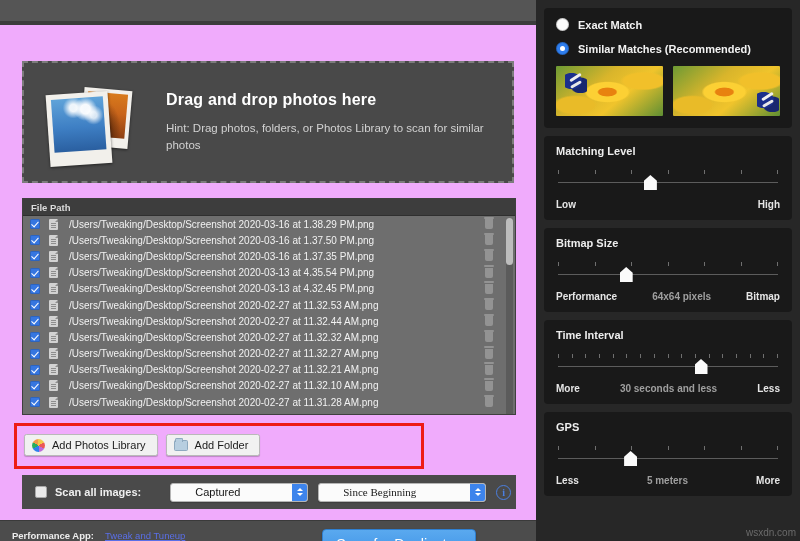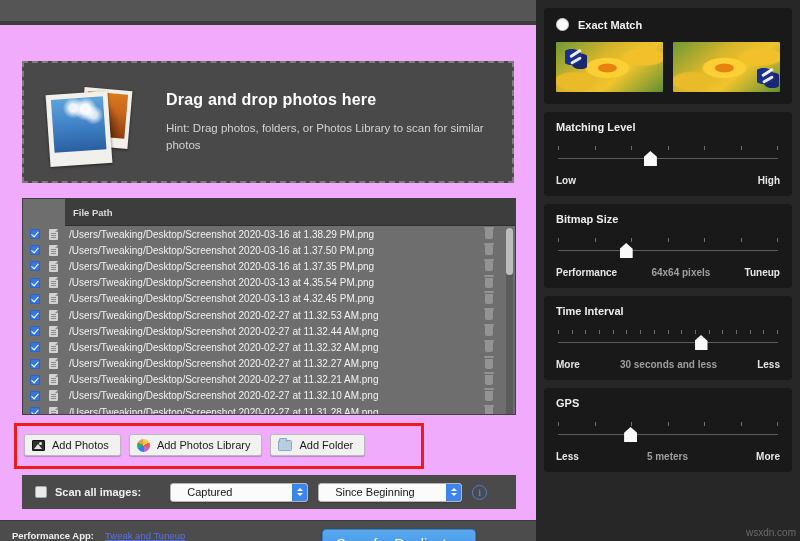--- a/index.html
+++ b/index.html
@@ -89,25 +89,24 @@
     max-width: 320px;
   }
 
   
   #filelist {
     position: absolute; left: 22px; top: 173px; width: 494px; height: 217px;
     background: #6e6e6e; border: 1px solid #3f3f3f;
     display: flex; flex-direction: column;
   }
   #filelist-header {
-    height: 27px; background: #3d3d3d; color: #dcdcdc;
+    height: 17px; background: #3d3d3d; color: #dcdcdc;
     font-size: 9.5px; font-weight: bold; padding-left: 8px;
     display: flex; align-items: center; flex: 0 0 auto;
     border-bottom: 1px solid #2f2f2f;
-    margin-left: 42px;
   }
   #filelist-body { flex: 1; position: relative; overflow: hidden; }
   .row {
     height: 16.2px; display: flex; align-items: center;
     padding-left: 7px; padding-right: 22px;
   }
   .cb {
     width: 10px; height: 10px; flex: 0 0 auto;
     background: #3676e0; border-radius: 1.5px;
     position: relative; box-shadow: inset 0 0 0 1px rgba(0,0,0,.15);
@@ -216,37 +215,37 @@
     width: 12px; height: 12px; background: #e9e9e9;
     border: 1px solid #a8a8a8; border-radius: 2px; flex: 0 0 auto;
   }
   #scanall-label {
     font-size: 11px; font-weight: bold; color: #f0f0f0;
     margin-left: 8px; white-space: nowrap;
   }
   .sel {
     height: 19px; background: #fbfbfb; border: 1px solid #b5b5b5;
     border-radius: 3px; display: flex; align-items: center;
-    font-size: 11px; color: #161616; padding-left: 16px;
+    font-size: 11px; color: #161616; padding-left: 24px;
     position: relative; box-shadow: 0 1px 1px rgba(0,0,0,.18);
   }
   .sel .arrows {
     position: absolute; right: 0; top: 0; bottom: 0; width: 15px;
     background: #3d84ec; border-radius: 0 2px 2px 0;
     display: flex; flex-direction: column;
     align-items: center; justify-content: center; gap: 2px;
   }
   .sel .arrows i {
     display: block; width: 0; height: 0;
     border-left: 3px solid transparent; border-right: 3px solid transparent;
   }
   .sel .arrows i.up   { border-bottom: 3.5px solid #fff; }
   .sel .arrows i.down { border-top: 3.5px solid #fff; }
   #sel-captured { width: 138px; margin-left: 29px; }
-  #sel-since    { width: 144px; margin-left: 10px; }
+  #sel-since    { width: 168px; margin-left: 10px; font-family: Liberation Serif, serif; }
   #info-icon {
     width: 15px; height: 15px; border-radius: 50%;
     border: 1.6px solid #4a7fe0; margin-left: 10px;
     color: #4a7fe0; font-size: 10px; font-weight: bold;
     display: flex; align-items: center; justify-content: center;
     font-family: "Liberation Serif", serif; flex: 0 0 auto;
   }
 
   
   #bottombar {
@@ -474,24 +473,20 @@
         <div id="list-scrollbar">
           <div id="list-thumb"></div>
         </div>
       </div>
     </div>
 
     <div id="red-box"></div>
 
     <div id="add-buttons">
         <div class="addbtn">
-          <span class="ic-photos"></span>
-          <span>Add Photos</span>
-        </div>
-        <div class="addbtn">
           <span class="ic-library"></span>
           <span>Add Photos Library</span>
         </div>
         <div class="addbtn">
           <span class="ic-folder"></span>
           <span>Add Folder</span>
         </div>
       </div>
 
     <div id="scanall-row">
@@ -527,20 +522,24 @@
     </div>
   </div>
 
   <div id="sidebar">
     <div id="match-panel">
       <div id="radios">
           <div class="radio-row">
             <span class="radio"></span>
             <span class="radio-label">Exact Match</span>
           </div>
+          <div class="radio-row">
+            <span class="radio on"></span>
+            <span class="radio-label">Similar Matches (Recommended)</span>
+          </div>
         </div>
       <div id="thumbs">
         <div class="thumb a">
           <div class="butterfly"></div>
         </div>
         <div class="thumb b">
           <div class="butterfly"></div>
         </div>
       </div>
     </div>
@@ -577,21 +576,21 @@
               <span></span>
               <span></span>
               <span></span>
             </div>
             <div class="track"></div>
             <div class="knob" style="left:31%"></div>
           </div>
           <div class="sp-labels">
             <span class="lo">Performance</span>
             <span class="mid">64x64 pixels</span>
-            <span class="hi">Tuneup</span>
+            <span class="hi">Bitmap</span>
           </div>
         </div>
         <div class="slider-panel">
           <div class="sp-title">Time Interval</div>
           <div class="track-wrap">
             <div class="ticks">
               <span></span>
               <span></span>
               <span></span>
               <span></span>

